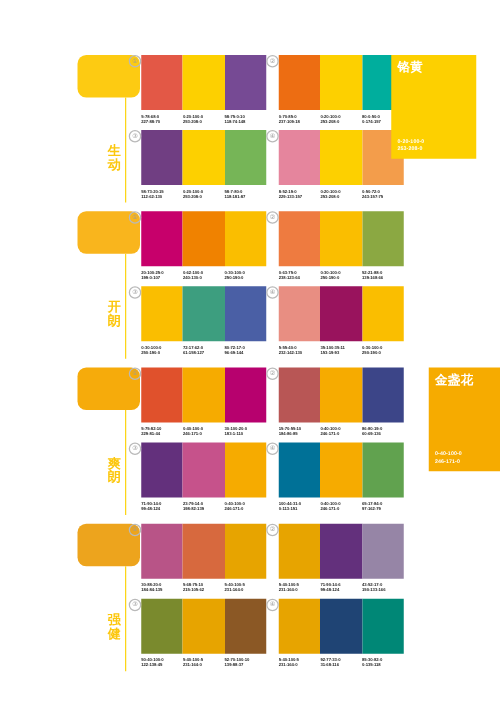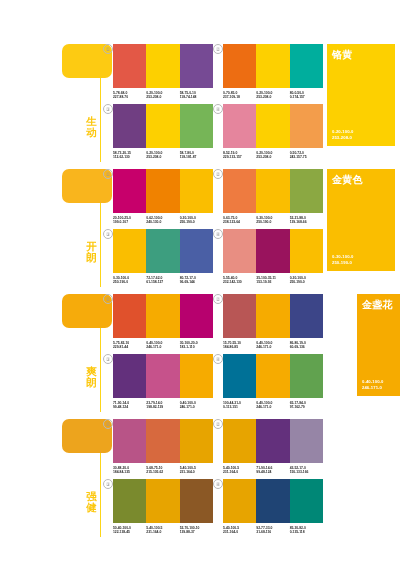--- a/index.html
+++ b/index.html
@@ -56,22 +56,22 @@
   }
   .caps b span{display:block;}
 
   .c-r0{left:113px;top:6px;}
   .c-r0b{left:223px;top:6px;}
   .c-r1{left:113px;top:66px;}
   .c-r1b{left:223px;top:66px;}
 
   
   .hero{
-    position:absolute;left:327px;top:6px;
-    width:68px;height:102px;
+    position:absolute;left:313px;top:6px;
+    width:68px;height:83px;
   }
   .hero .hname{
     position:absolute;left:5px;top:5px;
     font-size:10px;line-height:11px;font-weight:bold;color:#ffffff;
     letter-spacing:0.3px;
   }
   .hero .hvals{
     position:absolute;left:5px;bottom:6px;
     font-size:4.2px;line-height:5.4px;font-weight:bold;color:#ffffff;
     letter-spacing:0.1px;
@@ -273,27 +273,20 @@
           <b>
             <span>35-100-35-11</span>
             <span>153-19-93</span>
           </b>
           <b>
             <span>0-30-100-0</span>
             <span>250-190-0</span>
           </b>
         </div>
       </div>
-      <div class="hero" style="background: rgb(250, 190, 0);">
-        <div class="hname">金黄色</div>
-        <div class="hvals">
-          <span>0-30-100-0</span>
-          <span>250-190-0</span>
-        </div>
-      </div>
     </div>
     <div class="section sec2">
       <div class="keyswatch" style="background: rgb(246, 171, 11);"></div>
       <div class="vline"></div>
       <div class="mood">
         <span>爽</span>
         <span>朗</span>
       </div>
       <div class="cell c-r0">
         <div class="num">①</div>

